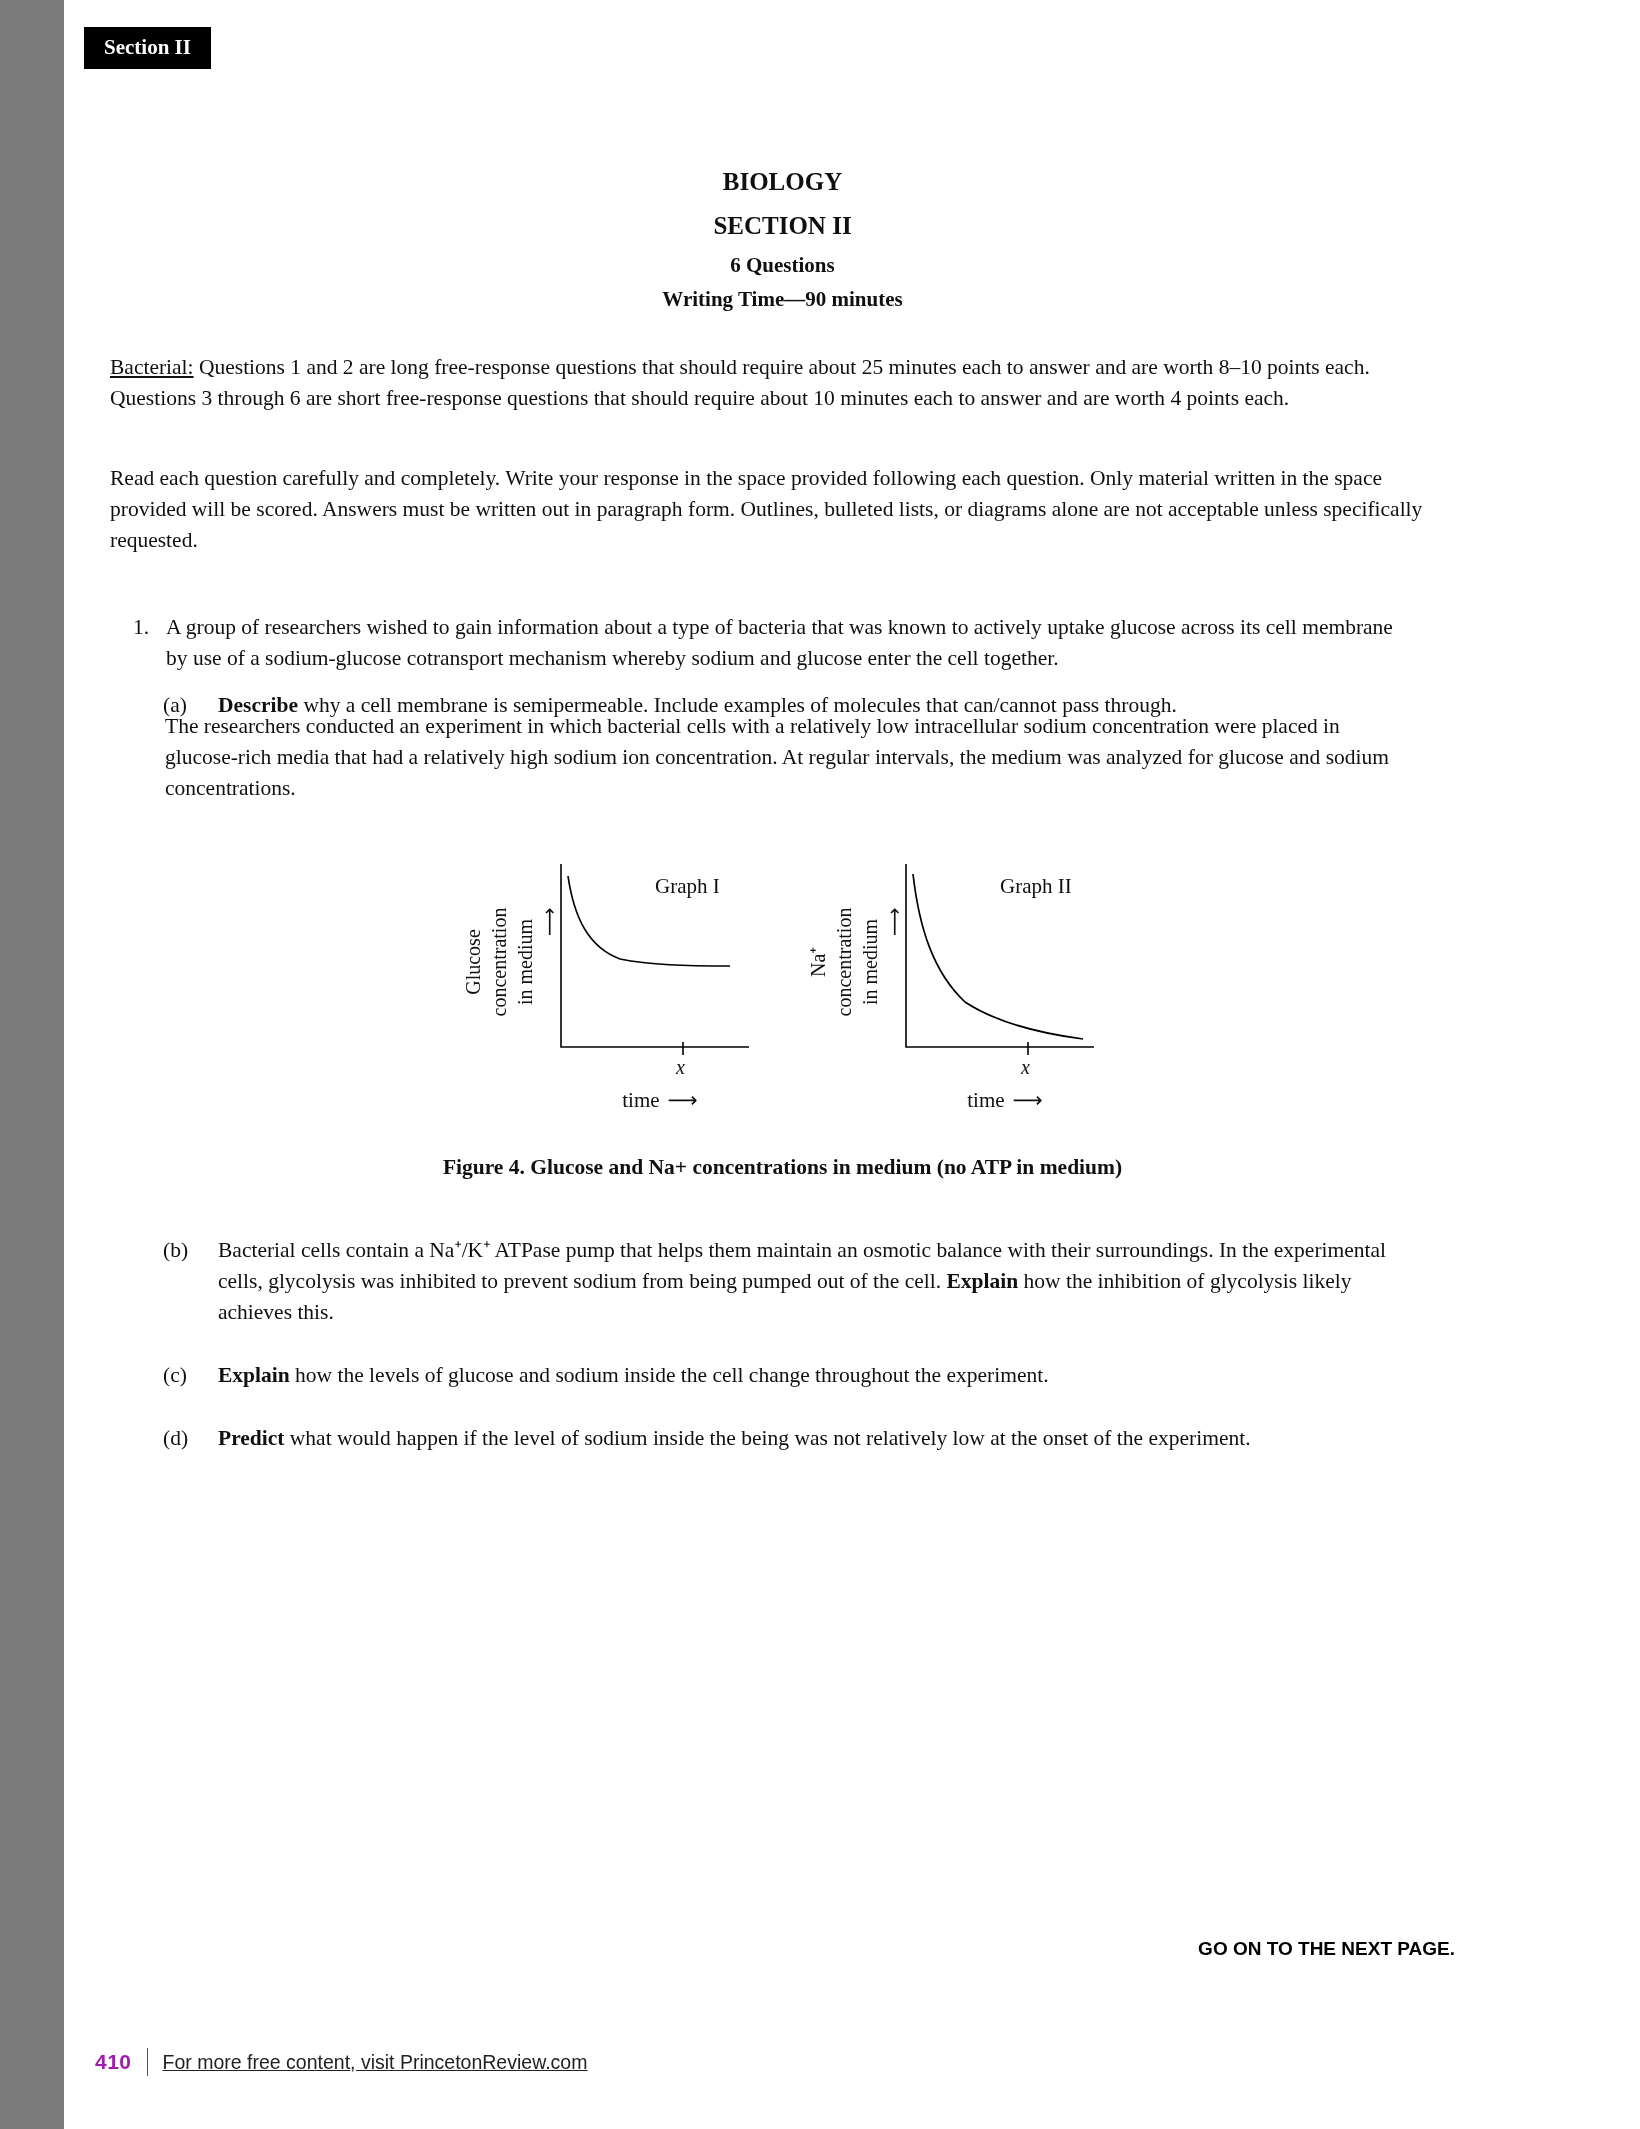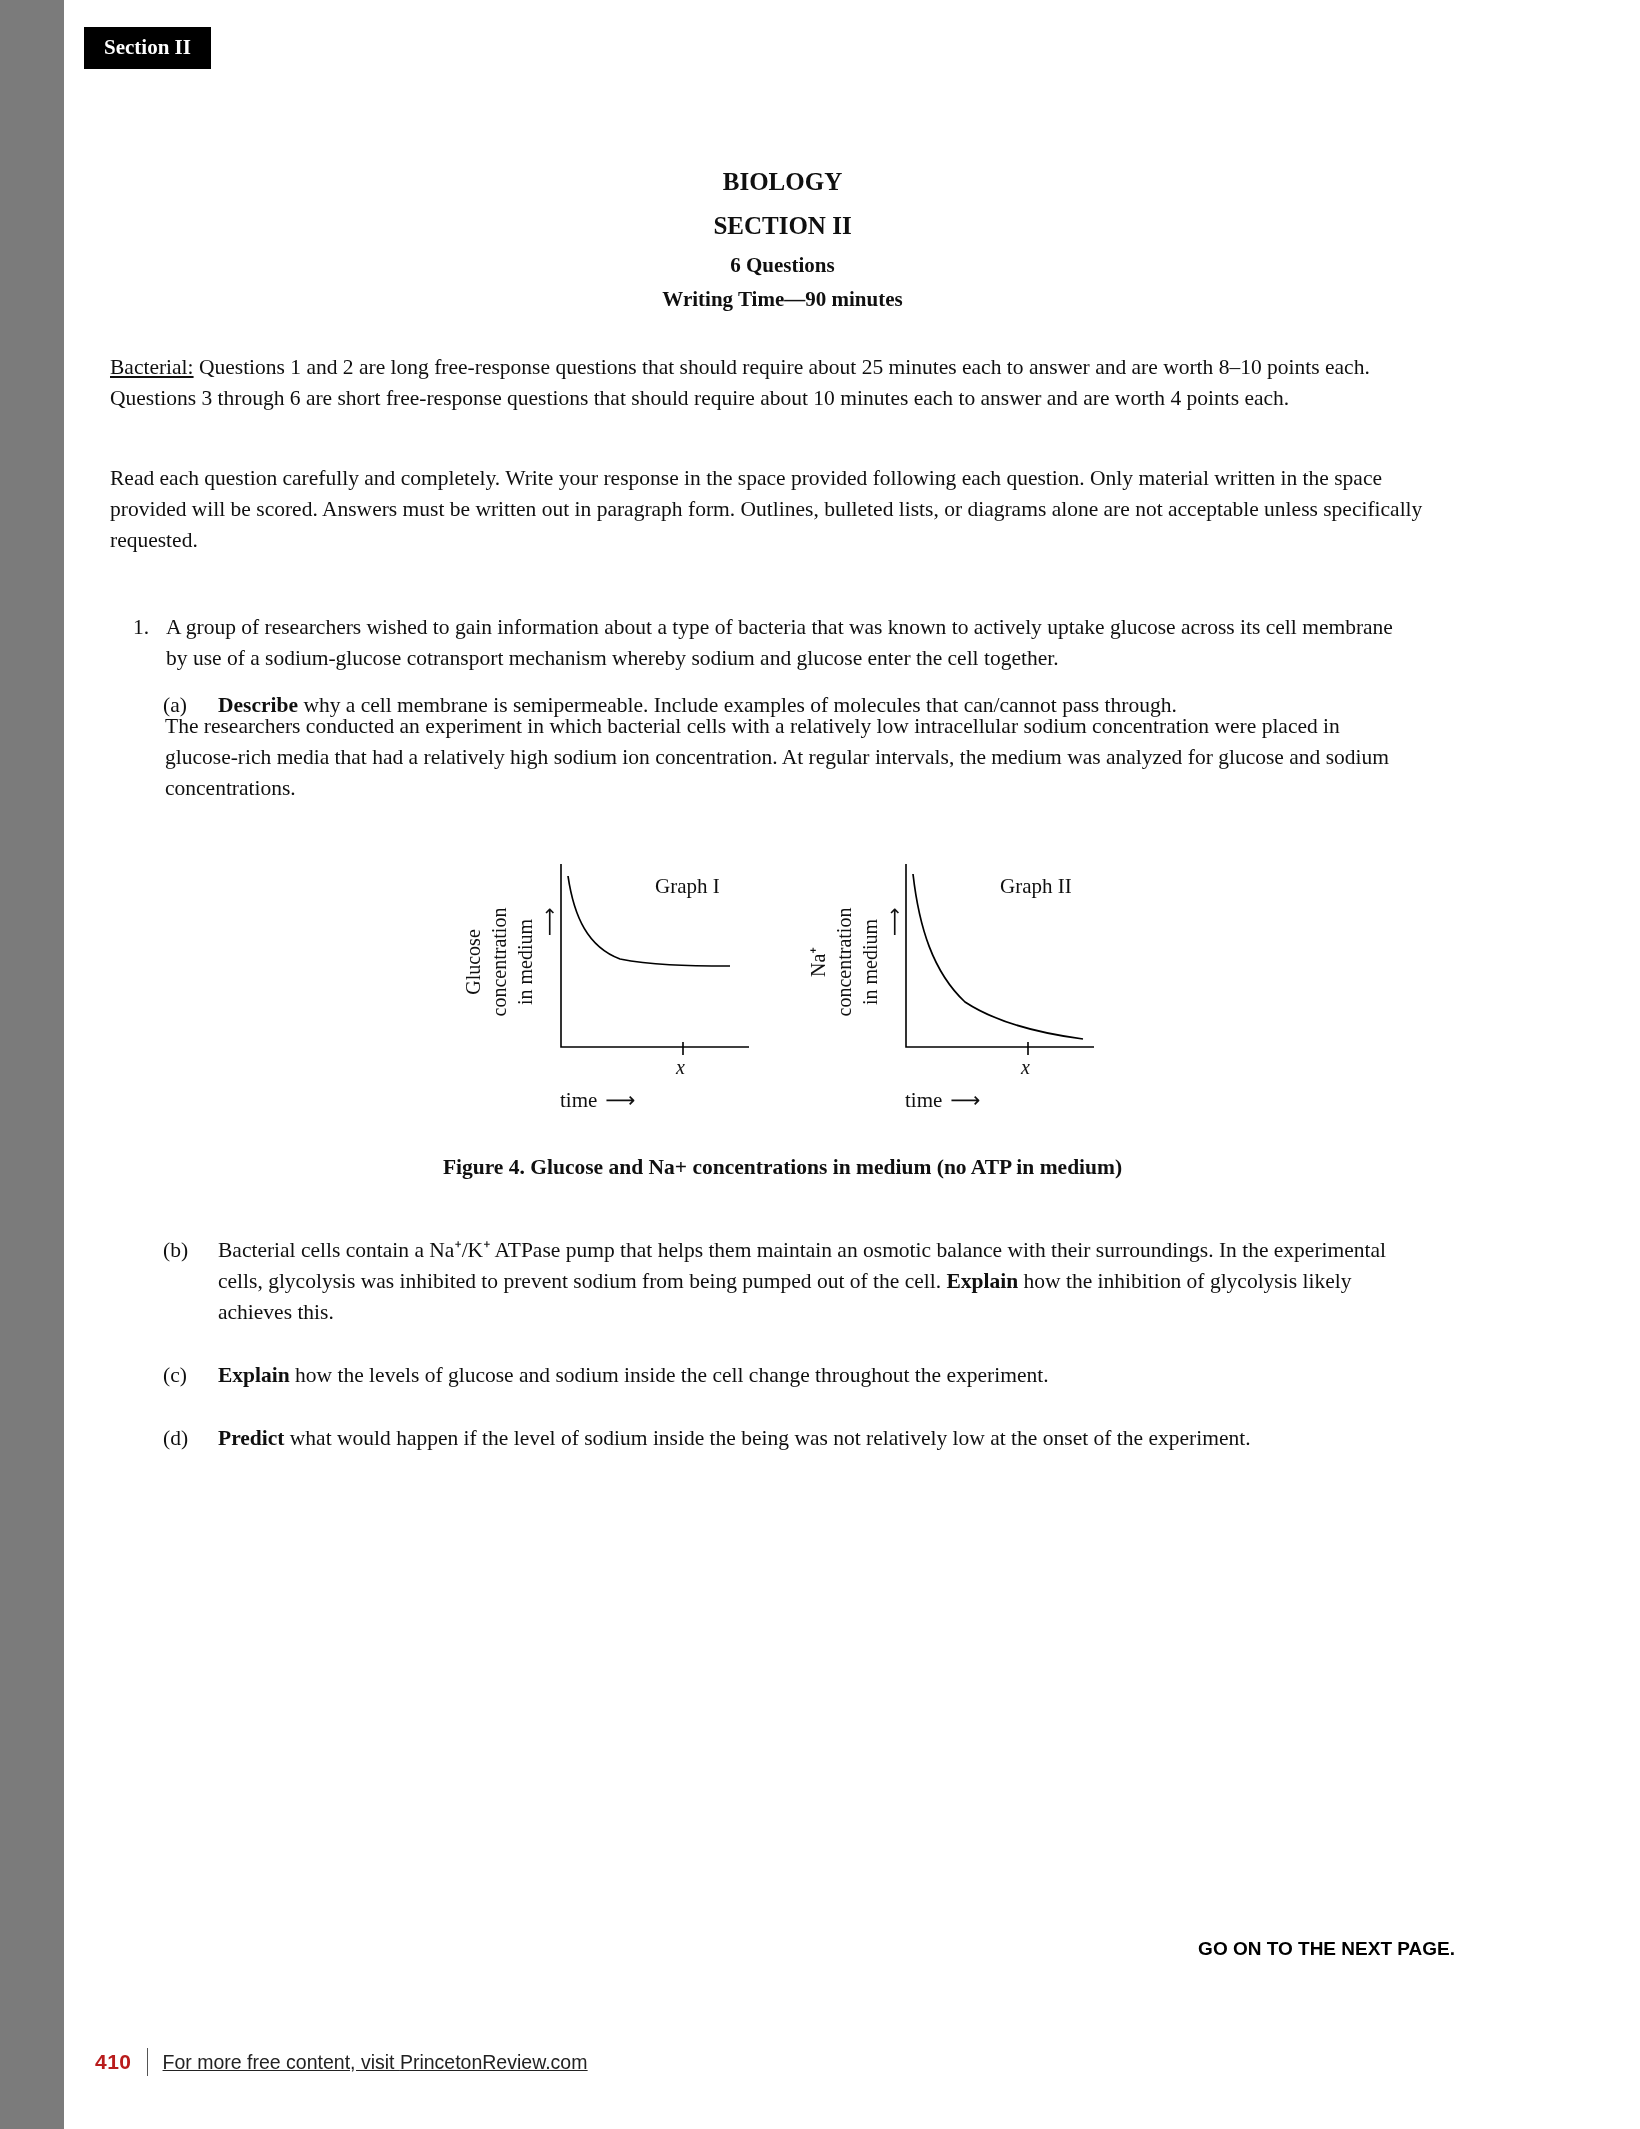--- a/index.html
+++ b/index.html
@@ -53,31 +53,31 @@
 
   .ylabel { position:absolute; left:0; top:0; width:100px; height:200px;
             display:flex; align-items:center; justify-content:center; }
   .ylabel-inner { transform:rotate(-90deg); white-space:nowrap; text-align:center;
                   font-size:20px; line-height:26px; }
   .yl-arrow { text-align:right; line-height:22px; font-size:20px; }
 
   .plot-svg { position:absolute; left:100px; top:0; }
   .graph-title { position:absolute; left:195px; top:12px; font-size:21px; }
   .xtick { position:absolute; left:216px; top:194px; font-style:italic; font-size:20px; }
-  .xlabel { position:absolute; left:100px; top:226px; width:200px; font-size:21px; }
+  .xlabel { position:absolute; left:100px; top:226px; width:200px; text-align:center; font-size:21px; }
   .xlabel .arrow { margin-left:8px; }
 
   .caption { position:absolute; top:1155px; width:100%; text-align:center; font-weight:bold; font-size:21.5px; }
 
   .go-on { position:absolute; top:1938px; right:0; font-family:"Liberation Sans", sans-serif;
            font-weight:bold; font-size:19px; color:#000000; }
 
   .footer { position:absolute; left:95px; top:2048px; display:flex; align-items:center;
             font-family:"Liberation Sans", sans-serif; }
-  .page-num { font-weight:bold; font-size:21px; letter-spacing:0.5px; color:#b91c1c; }
+  .page-num { font-weight:bold; font-size:21px; letter-spacing:0.5px; color:#a21caf; }
   .fdiv { width:1px; height:28px; background:#555; margin:0 15px; }
   .ftext { font-size:19.5px; color:#222;text-decoration:underline; }
   .flink { text-decoration:underline; color:#222; cursor:pointer; }
 </style>
 </head>
 <body>
 
 <div class="page">
 
   <div class="side-strip"></div>

